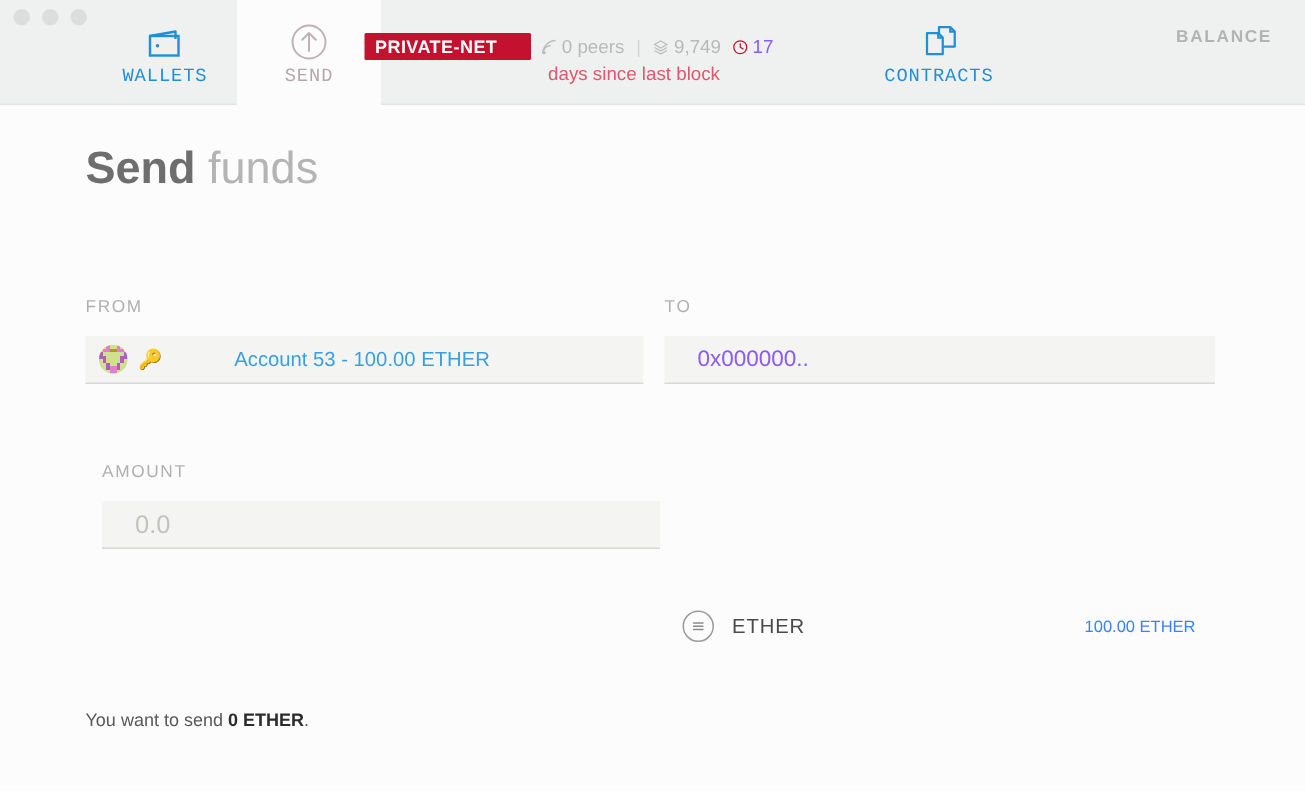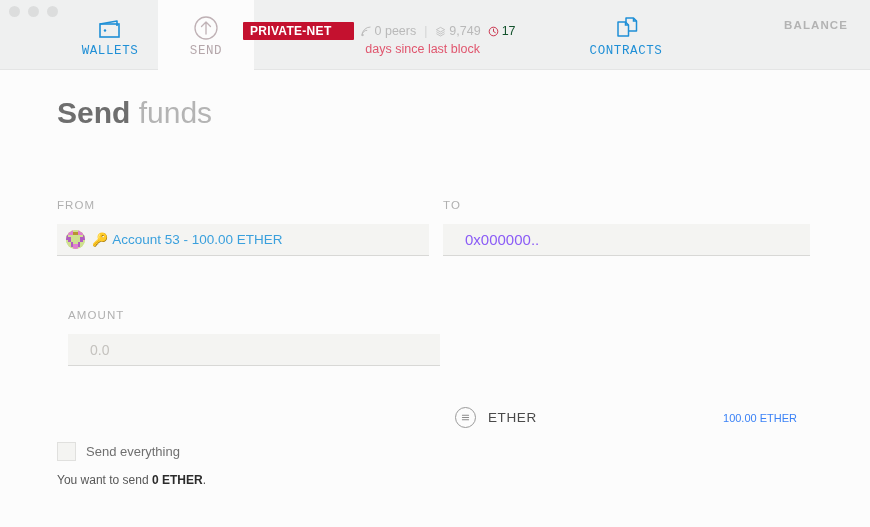--- a/index.html
+++ b/index.html
@@ -69,21 +69,21 @@
     background: #c4112f;
     color: #ffffff;
     font-size: 12px;
     font-weight: 700;
     letter-spacing: 0.3px;
     padding: 3px 22px 3px 7px;
     line-height: 1;
     border-radius: 1px;
   }
   .stat { display: inline-flex; align-items: center; gap: 3px; font-size: 12.5px; color: #b9b9b9; }
-  .stat.red { color: #14532d; }
+  .stat.red { color: #8b5cf6; }
   .divider-v { color: #d3d3d3; font-size: 12px; padding: 0 1px; }
   .status-row2 {
     font-size: 12.5px;
     color: #e0566e;
     text-align: right;
     width: 237px;
     margin-top: 2px;
   }
 
   
@@ -140,32 +140,32 @@
     margin-top: 13px;
     height: 32px;
     background: #f4f4f2;
     border-bottom: 1px solid #d8d8d6;
     display: flex;
     align-items: center;
     padding: 0 9px;
   }
   .input-box.plain { background: #f4f4f2; }
   .placeholder { color: #8b5cf6; font-size: 15px; padding-left: 13px; }
-  .placeholder.amt { font-size: 14px; color: #c4c2be; padding-left: 13px; }
+  .placeholder.amt { font-size: 17px; color: #c4c2be; padding-left: 13px; }
 
   
   .identicon {
     width: 19px; height: 19px;
     border-radius: 50%;
     overflow: hidden;
     flex: 0 0 auto;
     background: #c9d98d;
   }
   .key-glyph { font-size: 13px; margin: 0 4px 0 7px; }
-  .acct-text { color: #3aa0dd; font-size: 13.5px; }
+  .acct-text { color: #3aa0dd; font-size: 13.5px; margin-left: 44px; }
 
   
   .checkbox-row {
     position: absolute;
     left: 57px; top: 372px;
     display: flex; align-items: center; gap: 10px;
   }
   .checkbox {
     width: 19px; height: 19px;
     background: #f4f4f2;
@@ -339,24 +339,20 @@
       </div>
     </div>
 
     <div class="amount-block">
       <div class="field-label">AMOUNT</div>
       <div class="input-box plain">
         <span class="placeholder amt">0.0</span>
       </div>
     </div>
 
-    <div class="checkbox-row">
-      <span class="checkbox"></span>
-      <span class="checkbox-label">Send everything</span>
-    </div>
 
     <div class="send-note">
       <span>You want to send </span><b>0 ETHER</b><span>.</span>
     </div>
 
     <div class="currency-row">
       <span class="circ-icon">
         <svg width="13" height="13" viewBox="0 0 13 13">
           <path d="M3.4 4.3 H9.6 M3.4 6.5 H9.6 M3.4 8.7 H9.6" stroke="#8a8a8a" stroke-width="1.05" stroke-linecap="round"></path>
         </svg>

